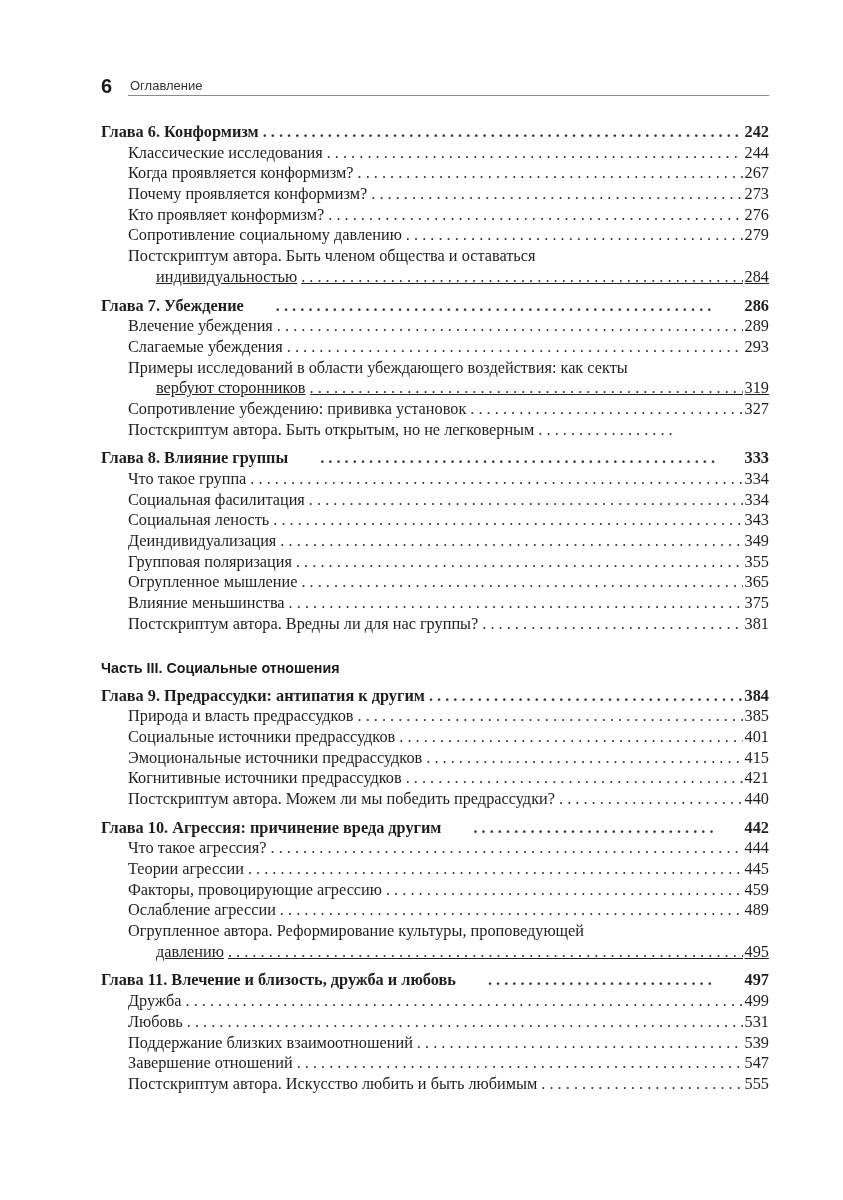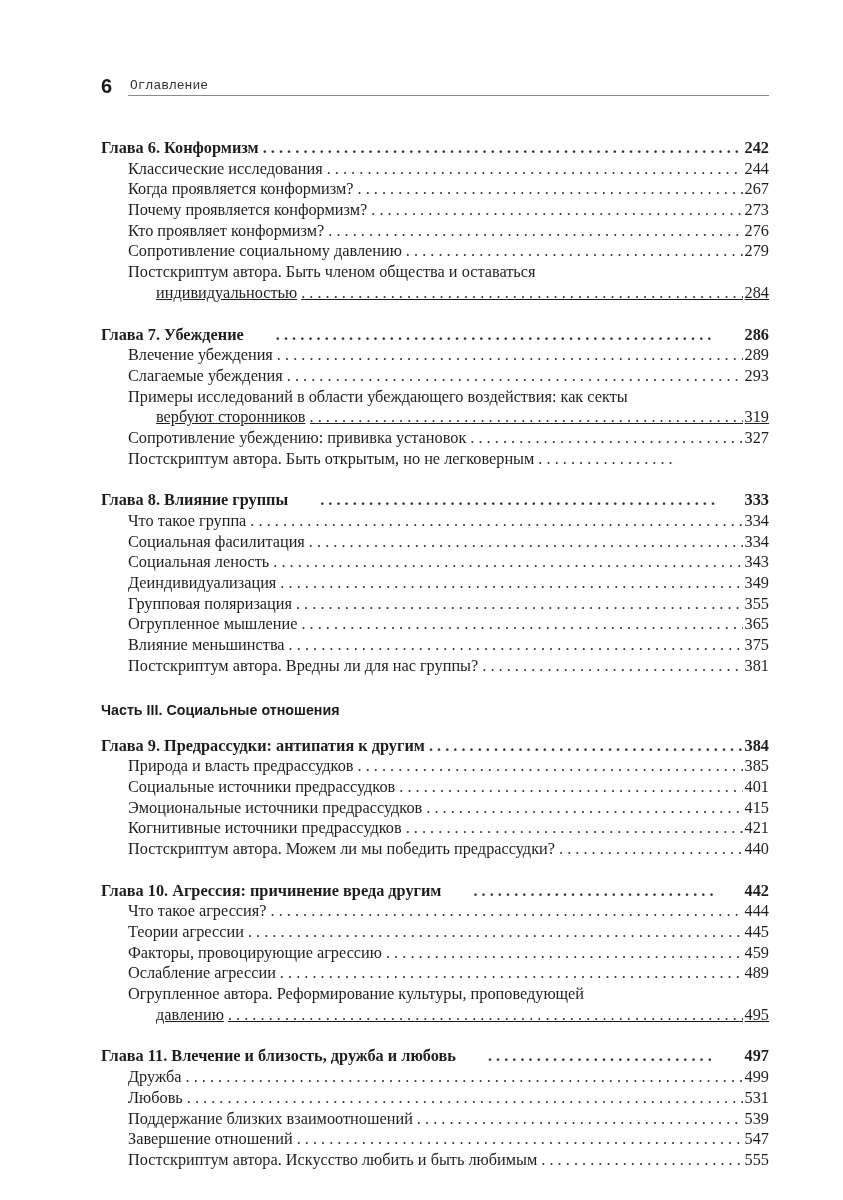--- a/index.html
+++ b/index.html
@@ -1,32 +1,32 @@
 <!DOCTYPE html>
 <html><head>
   <meta charset="utf-8">
   <style>
     html, body { margin: 0; padding: 0; background: #ffffff; }
     body { width: 843px; height: 1200px; position: relative; overflow: hidden; color: #1e1e1e; }
 
     .header { position: absolute; left: 101px; top: 74px; width: 668px; height: 24px; }
     .page-num { position: absolute; left: 0; top: 0; font-family: "Liberation Sans", sans-serif; font-weight: bold; font-size: 20px; line-height: 24px; color: #1a1a1a; }
-    .running-title { position: absolute; left: 29px; top: 3px; font-family: Liberation Mono, monospace; font-size: 13px; line-height: 18px; color: #333; }
+    .running-title { position: absolute; left: 29px; top: 3px; font-family: Liberation Sans, sans-serif; font-size: 13px; line-height: 18px; color: #333; }
     .header-rule { position: absolute; left: 27px; right: 0; top: 21px; height: 0; border-top: 1.5px solid #8a8a8a; }
 
     .toc { position: absolute; left: 101px; top: 122px; width: 668px; font-family: "Liberation Serif", serif; font-size: 16.3px; }
 
     .row { display: flex; align-items: baseline; line-height: 20.7px; height: 20.7px; white-space: nowrap; }
     .row .text { flex: 0 0 auto; }
     .row .leader { flex: 1 1 auto; overflow: hidden; margin: 0 2px 0 4px; color: #333; letter-spacing: 3.6px; }
     .row .leader::before { content: ". . . . . . . . . . . . . . . . . . . . . . . . . . . . . . . . . . . . . . . . . . . . . . . . . . . . . . . . . . . . . . . . . . . . . . . . . . . . . . . . . . . . . . . . . . . . . . . . . . . . . . . . . . . . . . . . . . . . . . . . . . . . . . . . . . . . . . . . . . . . . . . . . . . . . . . . . . . . . . . . . . . . . . . . . . . . . . ."; letter-spacing: 0; }
     .row .pg { flex: 0 0 auto; text-align: right; }
 
-    .chapter { font-weight: bold; margin-top: 16px; }
-    .chapter.spaced { margin-top: 21px; gap: 28px; }
+    .chapter { font-weight: bold; margin-top: 0; }
+    .chapter.spaced { margin-top: 8px; gap: 28px; }
     .section { padding-left: 27px; }
     .cont { padding-left: 55px; text-decoration: underline; }
     .wrap-first { padding-left: 27px; line-height: 20.7px; height: 20.7px; white-space: nowrap; font-family: Liberation Serif, serif; }
 
     .part-title { font-family: "Liberation Sans", sans-serif; font-weight: bold; font-size: 15.5px; line-height: 20px; margin-top: 23px; margin-bottom: 8px; color: #1a1a1a; transform: scaleX(0.92); transform-origin: left; }
 
     .noleader .leader { flex: 0 1 auto; width: 140px; }
   </style>
 </head>
 <body>

